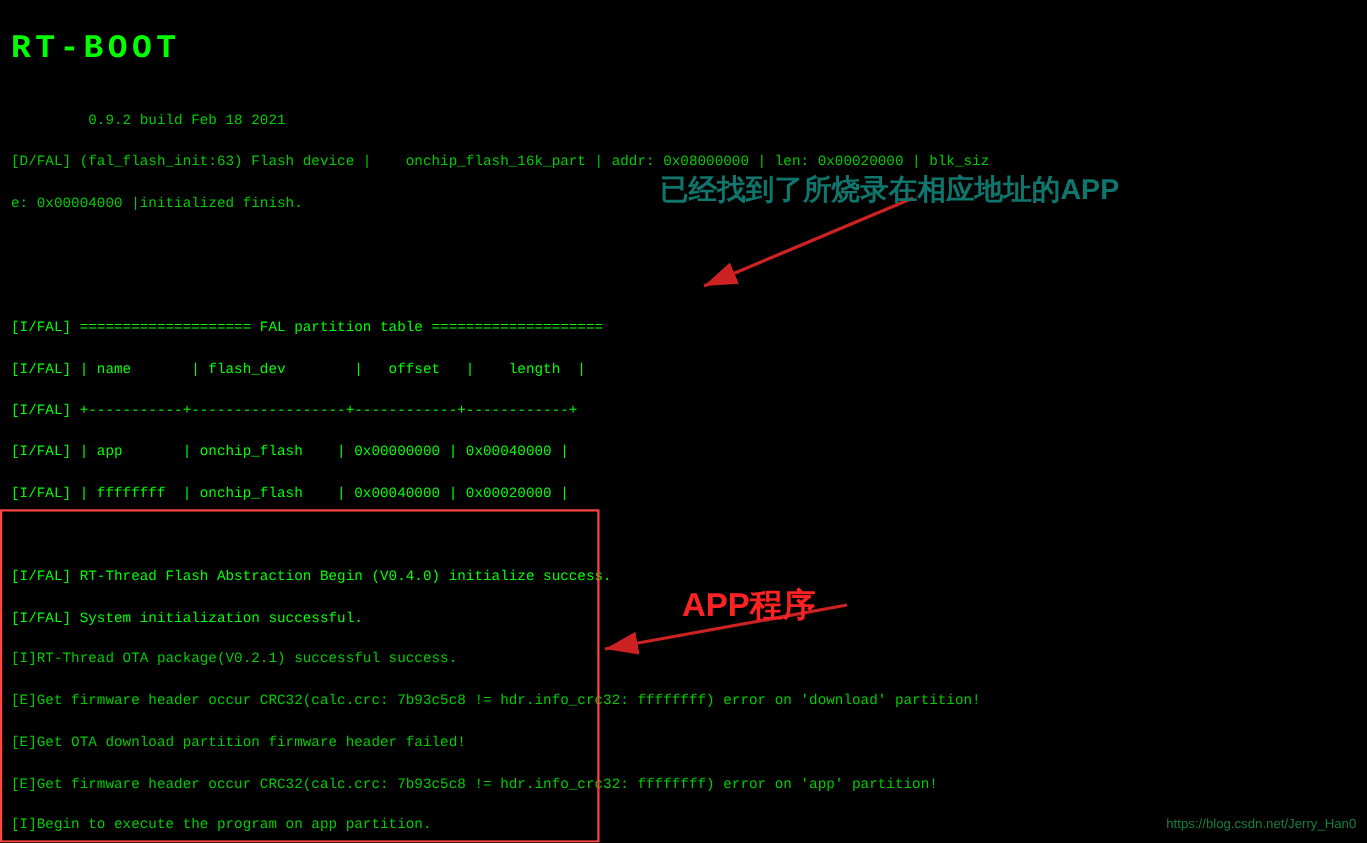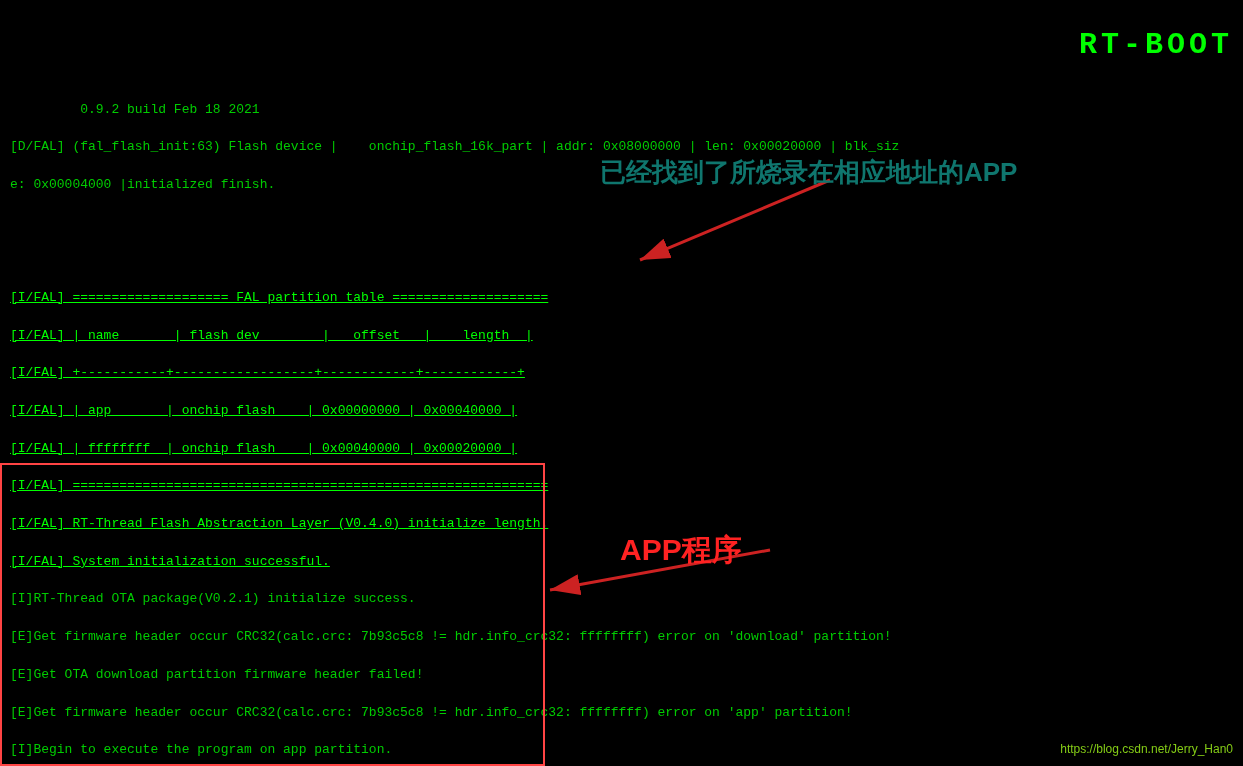--- a/index.html
+++ b/index.html
@@ -11,21 +11,21 @@
       width: 1243px;
       height: 766px;
       overflow: hidden;
       position: relative;
     }
     .terminal {
       padding: 8px 10px;
       line-height: 1.45;
       white-space: pre;
     }
-    .bright-green { color: #00ff00; text-decoration: underline; }
+    .bright-green { color: #00ff00; }
 
     .annotation-red {
       color: #0f766e;
       font-family: 'SimHei', 'Microsoft YaHei', sans-serif;
       font-size: 26px;
       font-weight: bold;
       position: absolute;
     }
     .annotation-app {
       color: #ff2222;
@@ -47,54 +47,53 @@
       left: 0px;
       width: 545px;
       height: 303px;
       pointer-events: none;
     }
 
     .watermark {
       position: absolute;
       bottom: 10px;
       right: 10px;
-      color: #84cc16;
+      color: #15803d;
       font-size: 12px;
       font-family: Arial, sans-serif;
     }
 
     .logo-text {
       font-size: 30px;
       font-weight: bold;
       color: #00ff00;
       letter-spacing: 4px;
       font-family: 'Courier New', monospace;
       line-height: 1.2;
-      text-align: right;
     }
   </style>
 </head>
 <body>
 
 <div class="terminal">
 <div class="logo-text">RT-BOOT</div>
 <br><span>         0.9.2 build Feb 18 2021</span>
 <br><span>[D/FAL] (fal_flash_init:63) Flash device |    onchip_flash_16k_part | addr: 0x08000000 | len: 0x00020000 | blk_siz</span>
 <br><span>e: 0x00004000 |initialized finish.</span>
 <br>
 <br>
 <br><span class="bright-green">[I/FAL] ==================== FAL partition table ====================</span>
 <br><span class="bright-green">[I/FAL] | name       | flash_dev        |   offset   |    length  |</span>
 <br><span class="bright-green">[I/FAL] +-----------+------------------+------------+------------+</span>
 <br><span class="bright-green">[I/FAL] | app       | onchip_flash    | 0x00000000 | 0x00040000 |</span>
 <br><span class="bright-green">[I/FAL] | ffffffff  | onchip_flash    | 0x00040000 | 0x00020000 |</span>
-<br><span class="bright-green">[I/FAL] =============================================================</span>
-<br><span class="bright-green">[I/FAL] RT-Thread Flash Abstraction Layer (V0.4.0) initialize length.</span>
+<br>
+<br><span class="bright-green">[I/FAL] RT-Thread Flash Abstraction Begin (V0.4.0) initialize success.</span>
 <br><span class="bright-green">[I/FAL] System initialization successful.</span>
-<br><span>[I]RT-Thread OTA package(V0.2.1) initialize success.</span>
+<br><span>[I]RT-Thread OTA package(V0.2.1) successful success.</span>
 <br><span>[E]Get firmware header occur CRC32(calc.crc: 7b93c5c8 != hdr.info_crc32: ffffffff) error on 'download' partition!</span>
 <br><span>[E]Get OTA download partition firmware header failed!</span>
 <br><span>[E]Get firmware header occur CRC32(calc.crc: 7b93c5c8 != hdr.info_crc32: ffffffff) error on 'app' partition!</span>
 <br><span>[I]Begin to execute the program on app partition.</span>
 <br>
 <br>
 <br>
 <br>
 <br>
 <br>

